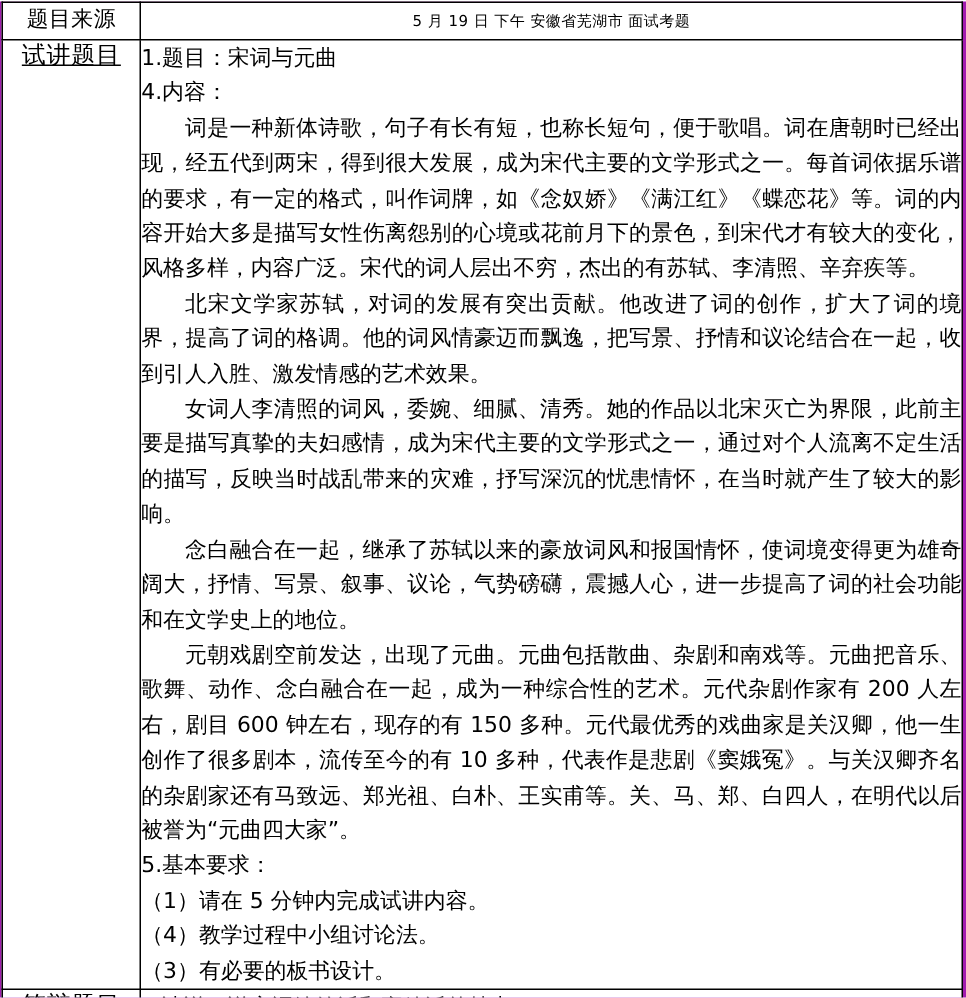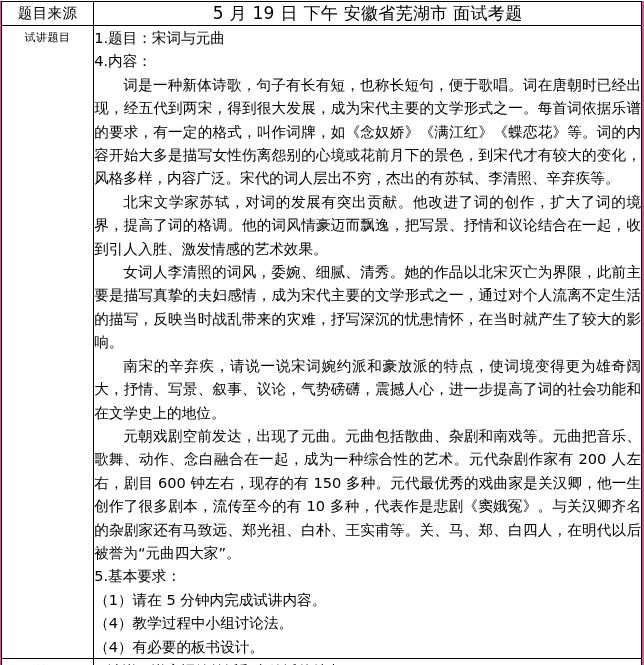--- a/index.html
+++ b/index.html
@@ -12,21 +12,21 @@
     height: 665px;
     font-family: "DejaVu Sans", "Liberation Sans", sans-serif;
     color: #000000;
     overflow: hidden;
   }
 
   .sheet {
     position: relative;
     width: 644px;
     height: 665px;
-    background: #ec4899;
+    background: #a21caf;
   }
 
   table.exam-table {
     border-collapse: collapse;
     table-layout: fixed;
     width: 641px;
     margin: 1px 0 0 1px;
     background: #ffffff;
   }
 
@@ -49,33 +49,34 @@
     font-size: 14.5px;
     letter-spacing: 0.4px;
     line-height: 23px;
   }
   .cell-head-value {
     height: 23px;
     text-align: center;
     vertical-align: middle;
   }
   .cell-head-value .txt {
-    font-size: 17px;
+    font-size: 10px;
     line-height: 23px;
     letter-spacing: 0.3px;
   }
 
   
   .cell-vlabel {
     text-align: center;
     vertical-align: middle;
   }
   .cell-vlabel .txt {
-    font-size: 11px;
+    font-size: 16px;
     letter-spacing: 0.5px;
+    text-decoration: underline;
   }
 
   
   .cell-body {
     padding: 2px 2px 3px 3px;
   }
   .body-inner {
     font-size: 14.6px;
     line-height: 23.4px;
     text-align: justify;
@@ -129,26 +130,26 @@
         <td class="cell-vlabel">
           <span class="txt">试讲题目</span>
         </td>
         <td class="cell-body">
           <div class="body-inner">
             <p class="p-flat">1.题目：宋词与元曲</p>
             <p class="p-flat">4.内容：</p>
             <p class="p-indent">词是一种新体诗歌，句子有长有短，也称长短句，便于歌唱。词在唐朝时已经出现，经五代到两宋，得到很大发展，成为宋代主要的文学形式之一。每首词依据乐谱的要求，有一定的格式，叫作词牌，如《念奴娇》《满江红》《蝶恋花》等。词的内容开始大多是描写女性伤离怨别的心境或花前月下的景色，到宋代才有较大的变化，风格多样，内容广泛。宋代的词人层出不穷，杰出的有苏轼、李清照、辛弃疾等。</p>
             <p class="p-indent">北宋文学家苏轼，对词的发展有突出贡献。他改进了词的创作，扩大了词的境界，提高了词的格调。他的词风情豪迈而飘逸，把写景、抒情和议论结合在一起，收到引人入胜、激发情感的艺术效果。</p>
             <p class="p-indent">女词人李清照的词风，委婉、细腻、清秀。她的作品以北宋灭亡为界限，此前主要是描写真挚的夫妇感情，成为宋代主要的文学形式之一，通过对个人流离不定生活的描写，反映当时战乱带来的灾难，抒写深沉的忧患情怀，在当时就产生了较大的影响。</p>
-            <p class="p-indent">南宋的辛弃疾，请说一说宋词婉约派和豪放派的特点，使词境变得更为雄奇阔大，抒情、写景、叙事、议论，气势磅礴，震撼人心，进一步提高了词的社会功能和在文学史上的地位。</p>
+            <p class="p-indent">念白融合在一起，继承了苏轼以来的豪放词风和报国情怀，使词境变得更为雄奇阔大，抒情、写景、叙事、议论，气势磅礴，震撼人心，进一步提高了词的社会功能和在文学史上的地位。</p>
             <p class="p-indent">元朝戏剧空前发达，出现了元曲。元曲包括散曲、杂剧和南戏等。元曲把音乐、歌舞、动作、念白融合在一起，成为一种综合性的艺术。元代杂剧作家有 200 人左右，剧目 600 钟左右，现存的有 150 多种。元代最优秀的戏曲家是关汉卿，他一生创作了很多剧本，流传至今的有 10 多种，代表作是悲剧《窦娥冤》。与关汉卿齐名的杂剧家还有马致远、郑光祖、白朴、王实甫等。关、马、郑、白四人，在明代以后被誉为“元曲四大家”。</p>
             <p class="p-flat">5.基本要求：</p>
             <p class="p-flat">（1）请在 5 分钟内完成试讲内容。</p>
             <p class="p-flat">（4）教学过程中小组讨论法。</p>
-            <p class="p-flat">（4）有必要的板书设计。</p>
+            <p class="p-flat">（3）有必要的板书设计。</p>
           </div>
         </td>
       </tr>
 
       <tr>
         <td class="cell-vlabel">
           <span class="txt">答辩题目</span>
         </td>
         <td class="cell-answer">
           <div class="answer-inner">

